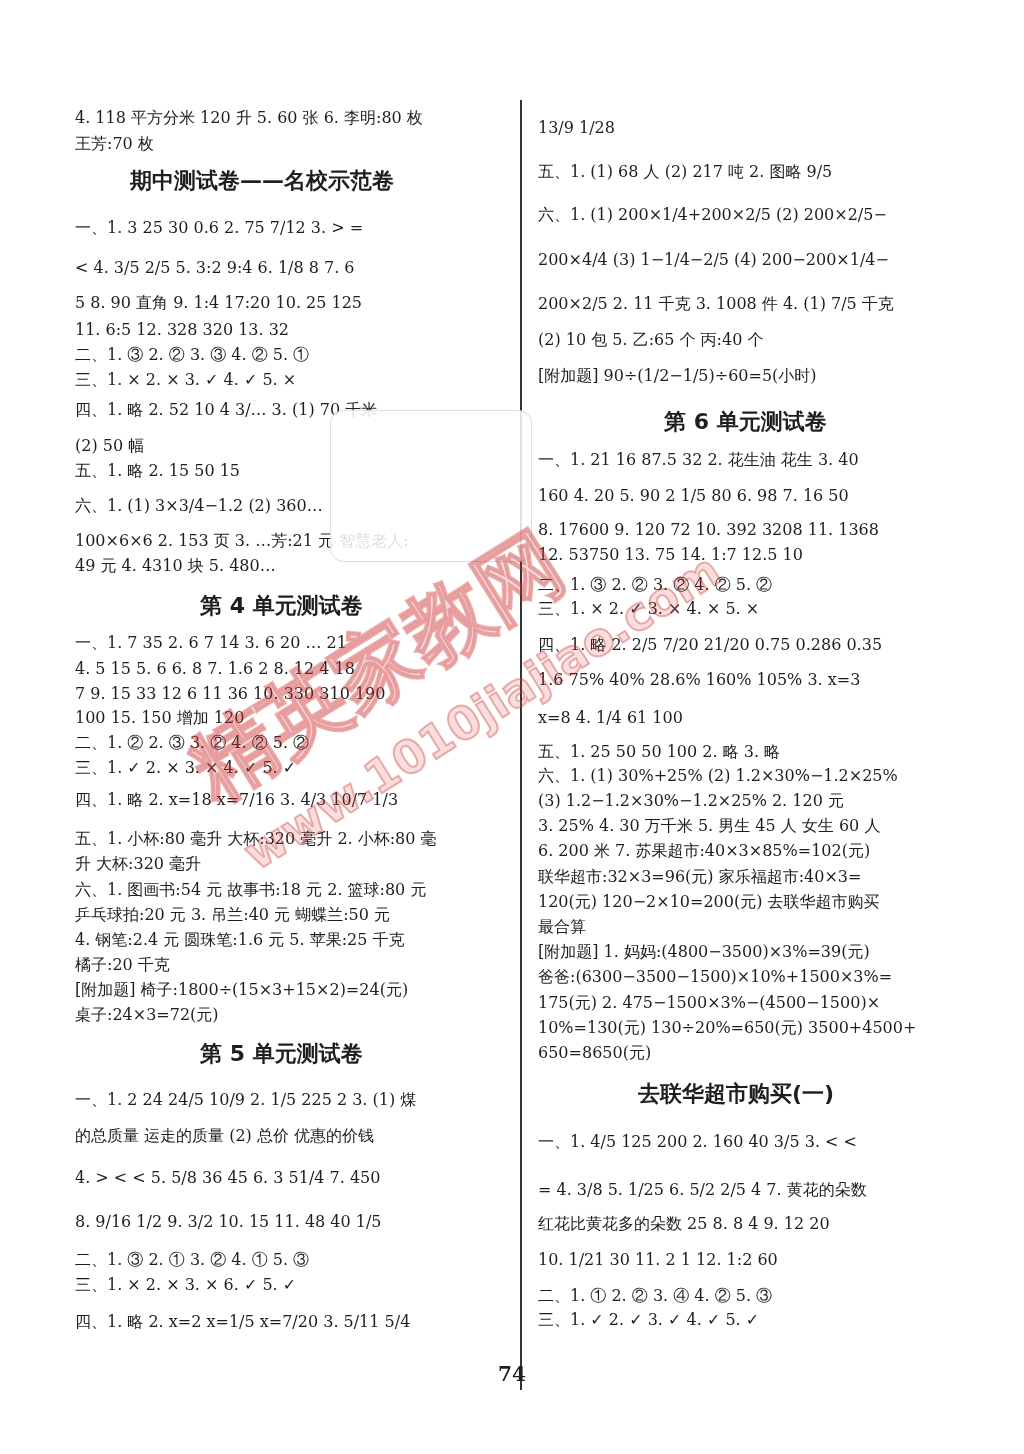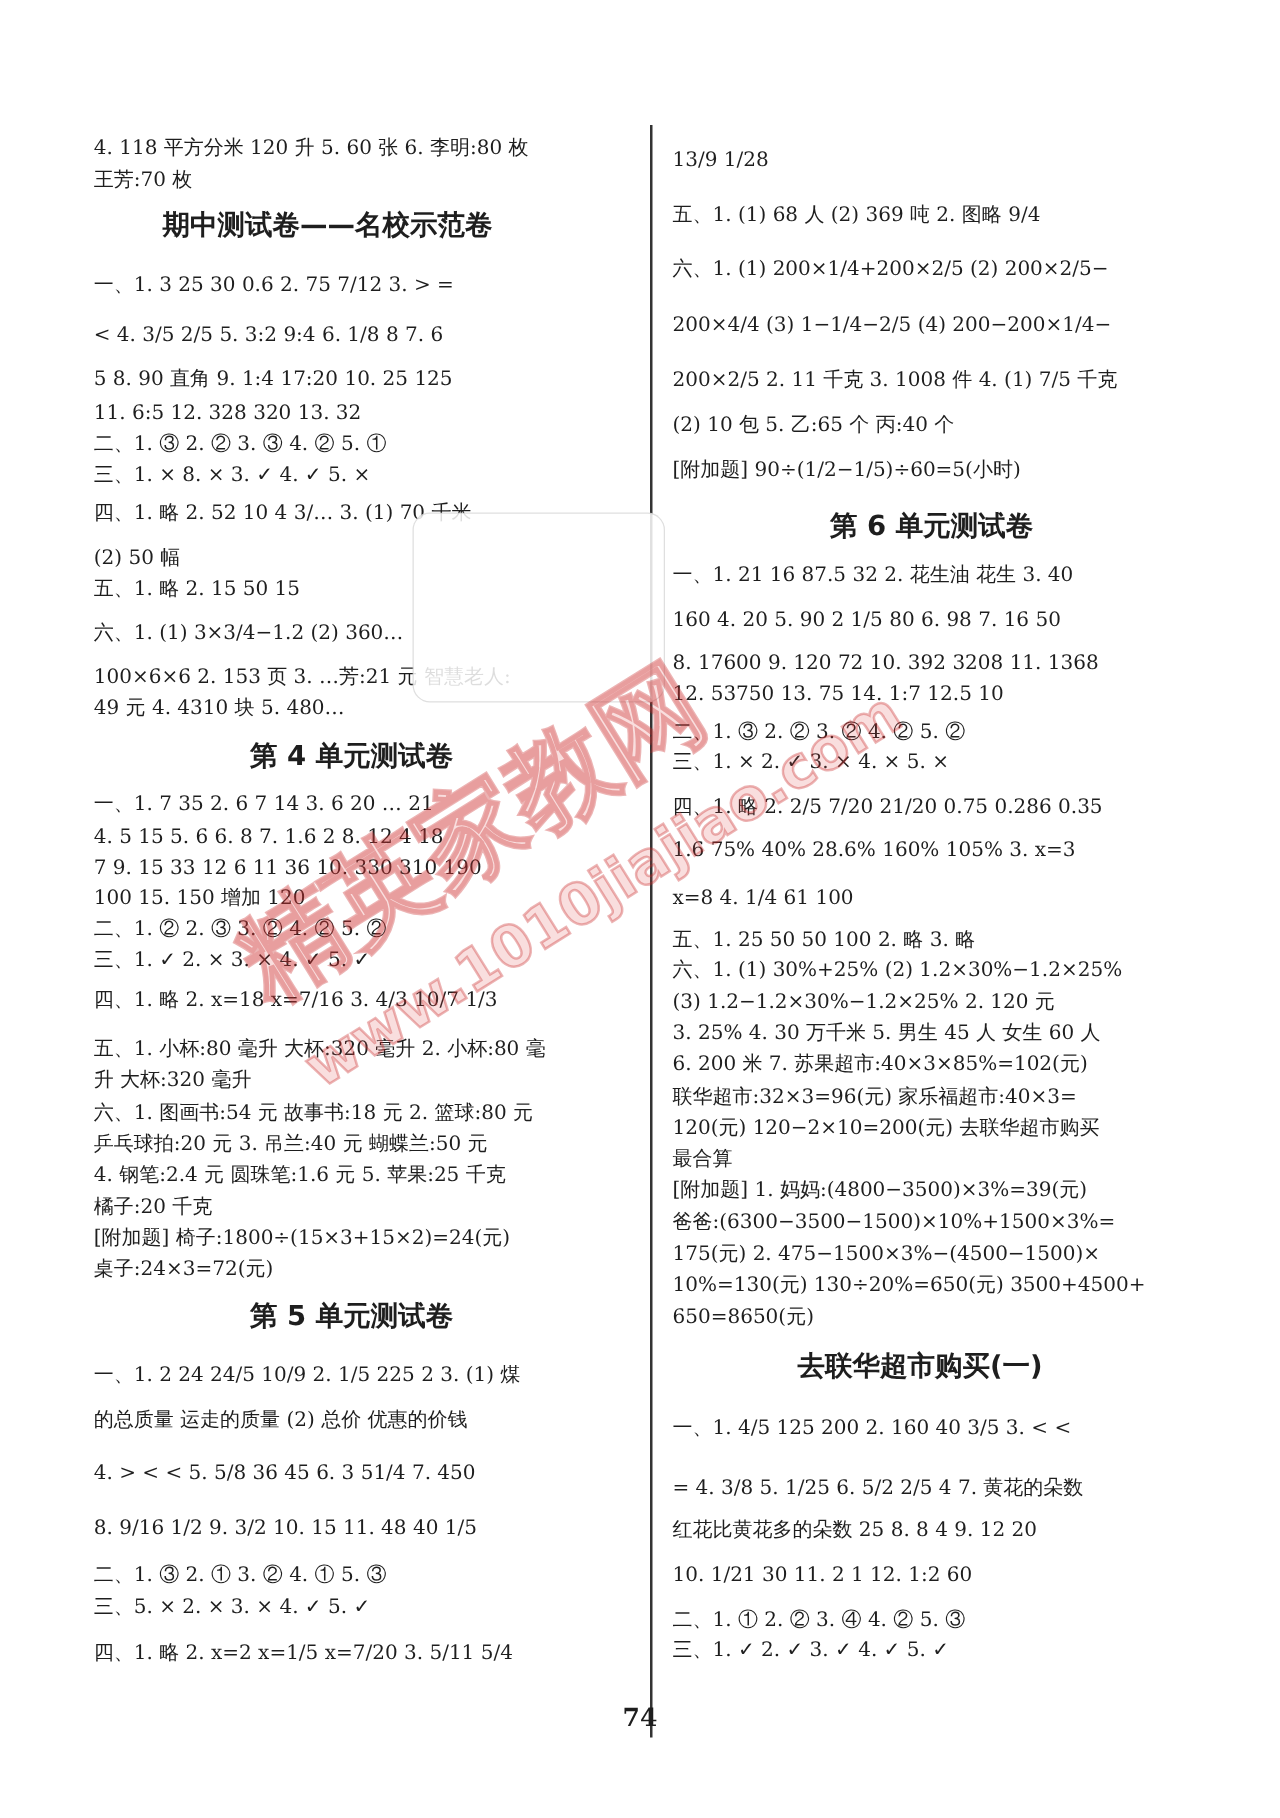--- a/index.html
+++ b/index.html
@@ -53,21 +53,21 @@
   <div class="col col-left">
     <div class="line" style="top:108px">4. 118 平方分米   120 升   5. 60 张   6. 李明:80 枚</div>
     <div class="line" style="top:134px">王芳:70 枚</div>
 
     <div class="title" style="top:167px;left:55px">期中测试卷——名校示范卷</div>
     <div class="line" style="top:218px">一、1. 3  25  30  0.6  2. 75  7/12  3. &gt;  =</div>
     <div class="line" style="top:258px">&lt;  4. 3/5  2/5  5. 3:2  9:4  6. 1/8  8  7. 6</div>
     <div class="line" style="top:293px">5  8. 90  直角  9. 1:4  17:20  10. 25  125</div>
     <div class="line" style="top:320px">11. 6:5  12. 328  320  13. 32</div>
     <div class="line" style="top:345px">二、1. ③  2. ②  3. ③  4. ②  5. ①</div>
-    <div class="line" style="top:370px">三、1. ×  8. ×  3. ✓  4. ✓  5. ×</div>
+    <div class="line" style="top:370px">三、1. ×  2. ×  3. ✓  4. ✓  5. ×</div>
     <div class="line" style="top:400px">四、1. 略  2. 52  10  4  3/…  3. (1) 70 千米</div>
     <div class="line" style="top:436px">(2) 50 幅</div>
     <div class="line" style="top:461px">五、1. 略  2. 15  50  15</div>
     <div class="line" style="top:496px">六、1. (1) 3×3/4−1.2  (2) 360…</div>
     <div class="line" style="top:531px">100×6×6  2. 153 页  3. …芳:21 元  智慧老人:</div>
     <div class="line" style="top:556px">49 元  4. 4310 块  5. 480…</div>
 
     <div class="title" style="top:592px;left:125px">第 4 单元测试卷</div>
     <div class="line" style="top:633px">一、1. 7  35  2. 6  7  14  3. 6  20  …  21</div>
     <div class="line" style="top:659px">4. 5  15  5. 6  6. 8  7. 1.6  2  8. 12  4  18</div>
@@ -84,27 +84,27 @@
     <div class="line" style="top:955px">橘子:20 千克</div>
     <div class="line" style="top:980px">[附加题]  椅子:1800÷(15×3+15×2)=24(元)</div>
     <div class="line" style="top:1005px">桌子:24×3=72(元)</div>
 
     <div class="title" style="top:1040px;left:125px">第 5 单元测试卷</div>
     <div class="line" style="top:1090px">一、1. 2  24  24/5  10/9  2. 1/5  225  2  3. (1) 煤</div>
     <div class="line" style="top:1126px">的总质量  运走的质量  (2) 总价  优惠的价钱</div>
     <div class="line" style="top:1168px">4. &gt;  &lt;  &lt;  5. 5/8  36  45  6. 3  51/4  7. 450</div>
     <div class="line" style="top:1212px">8. 9/16  1/2  9. 3/2  10. 15  11. 48  40 1/5</div>
     <div class="line" style="top:1250px">二、1. ③  2. ①  3. ②  4. ①  5. ③</div>
-    <div class="line" style="top:1275px">三、5. ×  2. ×  3. ×  4. ✓  5. ✓</div>
+    <div class="line" style="top:1275px">三、1. ×  2. ×  3. ×  6. ✓  5. ✓</div>
     <div class="line" style="top:1312px">四、1. 略  2. x=2  x=1/5  x=7/20  3. 5/11  5/4</div>
   </div>
 
   <div class="col col-right">
     <div class="line" style="top:118px">13/9  1/28</div>
-    <div class="line" style="top:162px">五、1. (1) 68 人  (2) 369 吨  2. 图略  9/4</div>
+    <div class="line" style="top:162px">五、1. (1) 68 人  (2) 217 吨  2. 图略  9/5</div>
     <div class="line" style="top:205px">六、1. (1) 200×1/4+200×2/5  (2) 200×2/5−</div>
     <div class="line" style="top:250px">200×4/4  (3) 1−1/4−2/5  (4) 200−200×1/4−</div>
     <div class="line" style="top:294px">200×2/5  2. 11 千克  3. 1008 件  4. (1) 7/5 千克</div>
     <div class="line" style="top:330px">(2) 10 包  5. 乙:65 个  丙:40 个</div>
     <div class="line" style="top:366px">[附加题]  90÷(1/2−1/5)÷60=5(小时)</div>
 
     <div class="title" style="top:408px;left:126px">第 6 单元测试卷</div>
     <div class="line" style="top:450px">一、1. 21  16  87.5  32  2. 花生油  花生  3. 40</div>
     <div class="line" style="top:486px">160  4. 20  5. 90  2 1/5  80  6. 98  7. 16  50</div>
     <div class="line" style="top:520px">8. 17600  9. 120  72  10. 392  3208  11. 1368</div>

